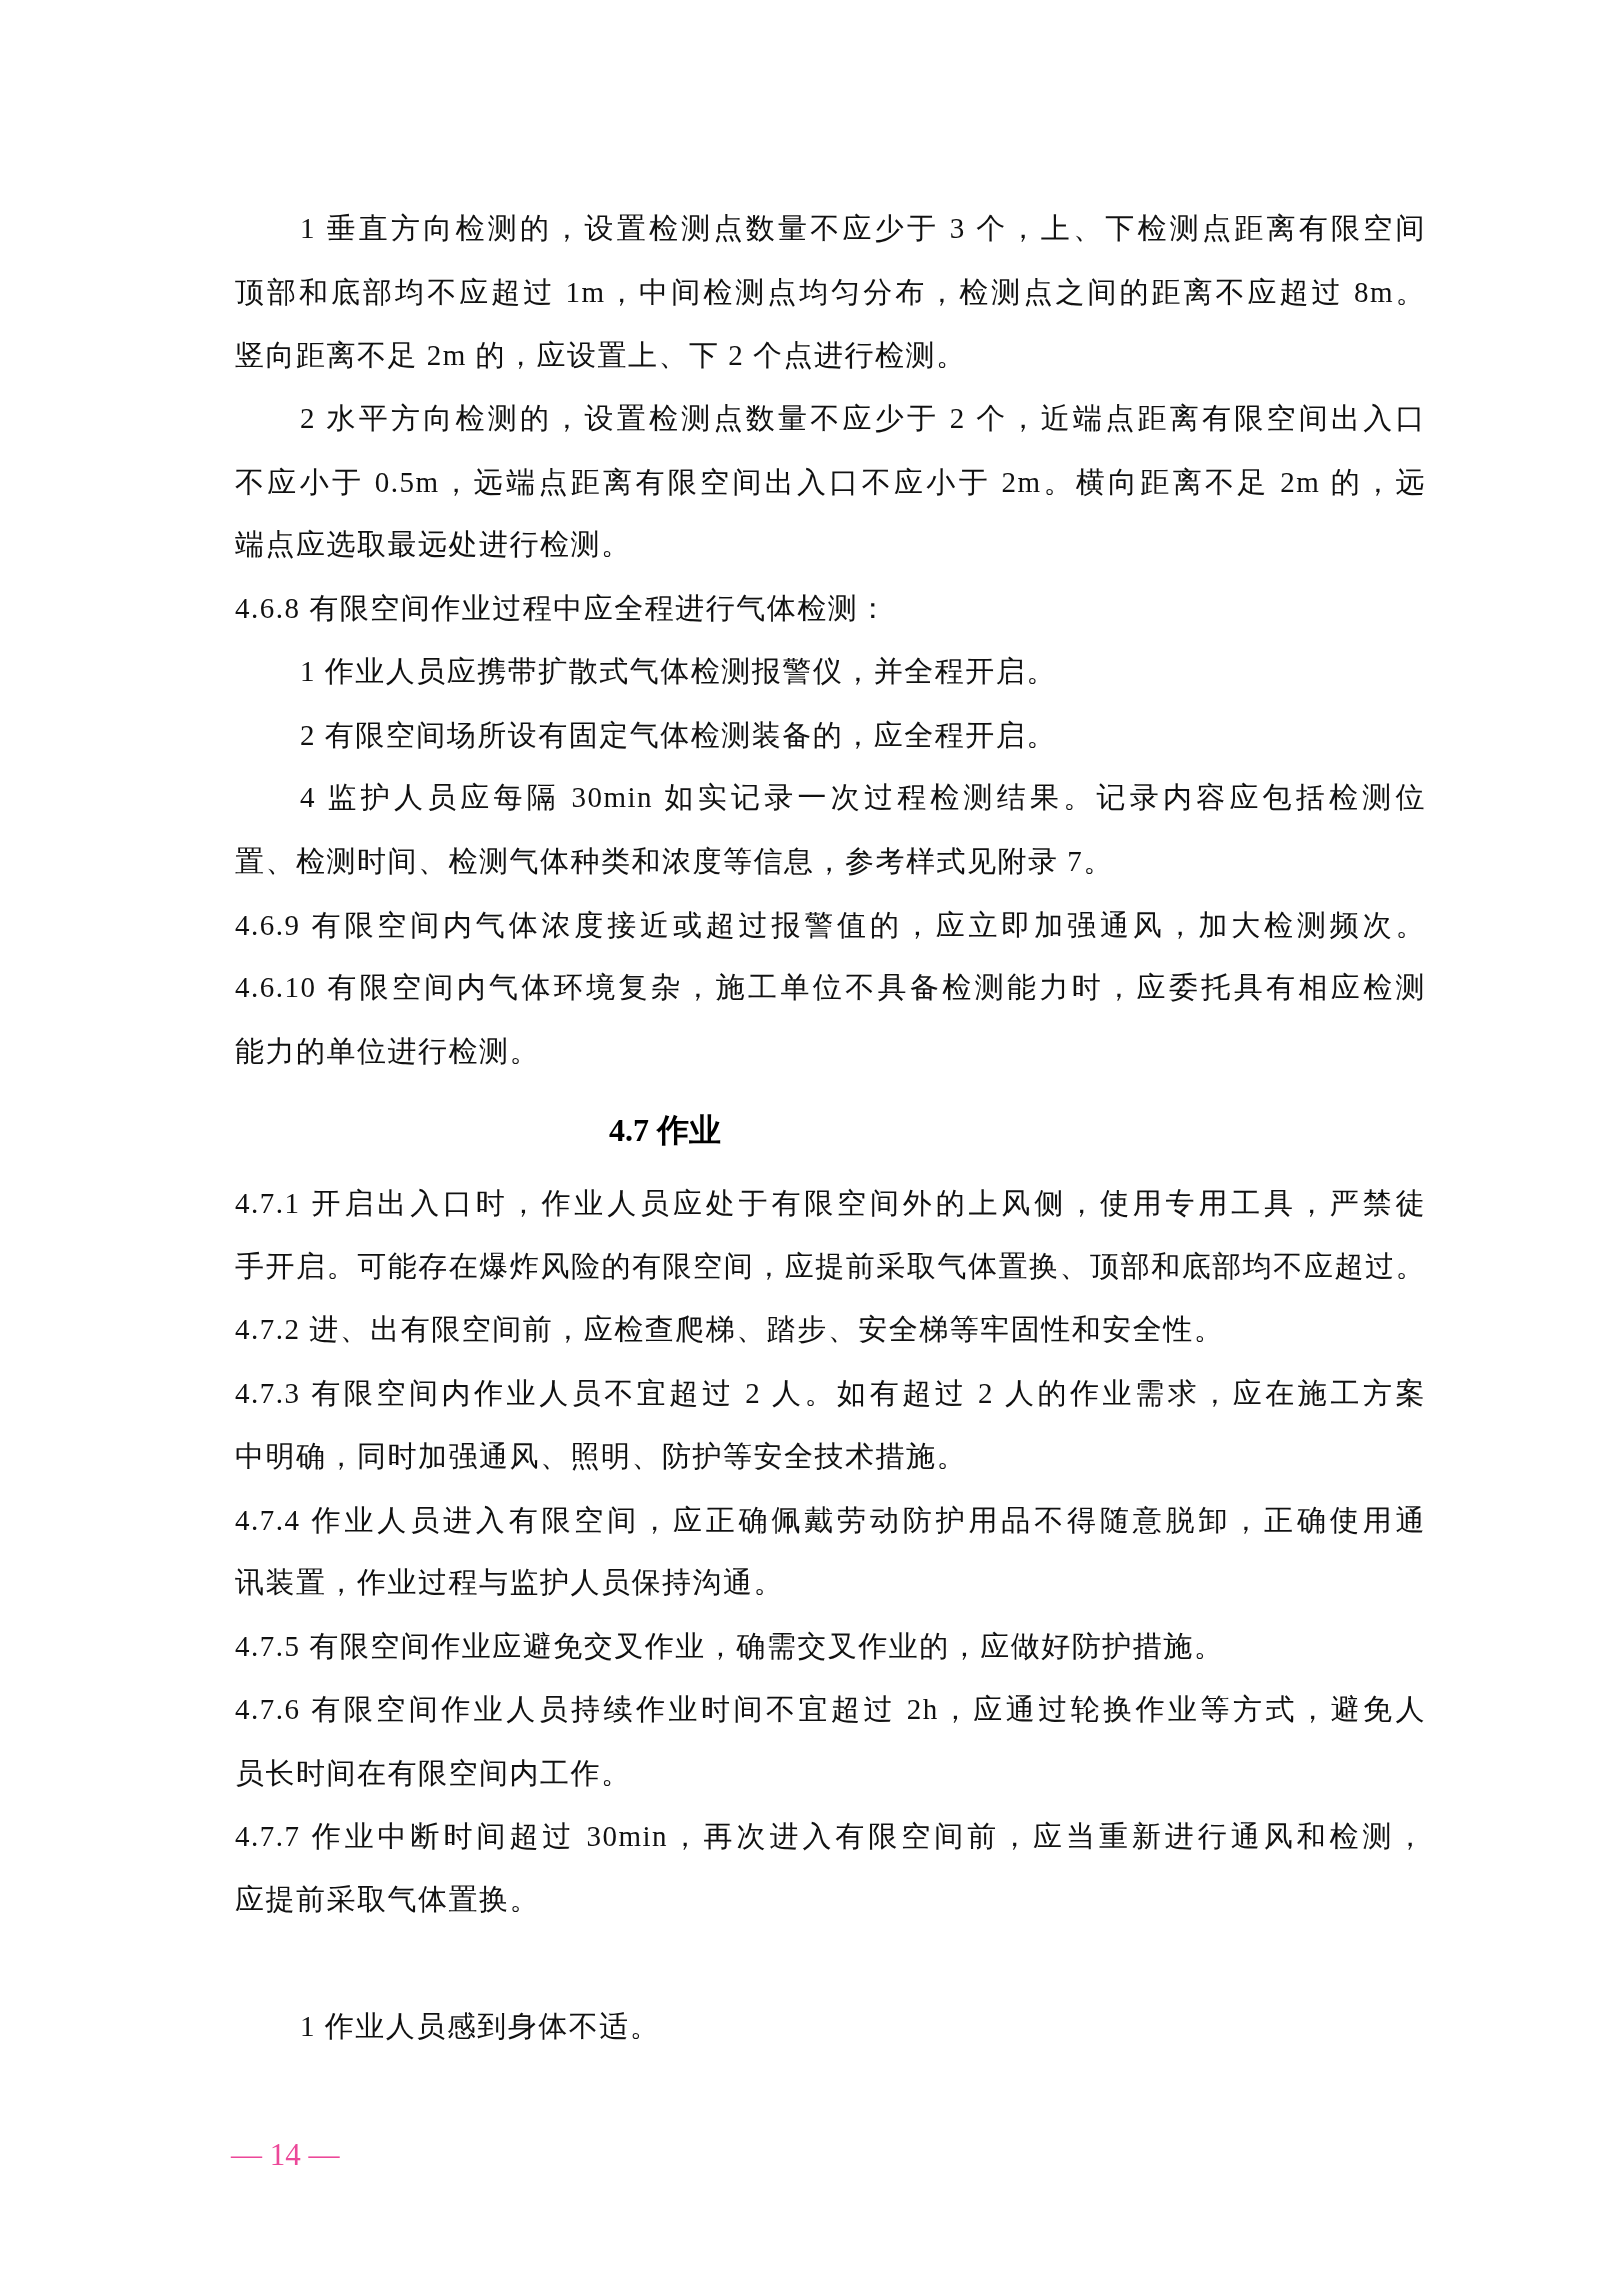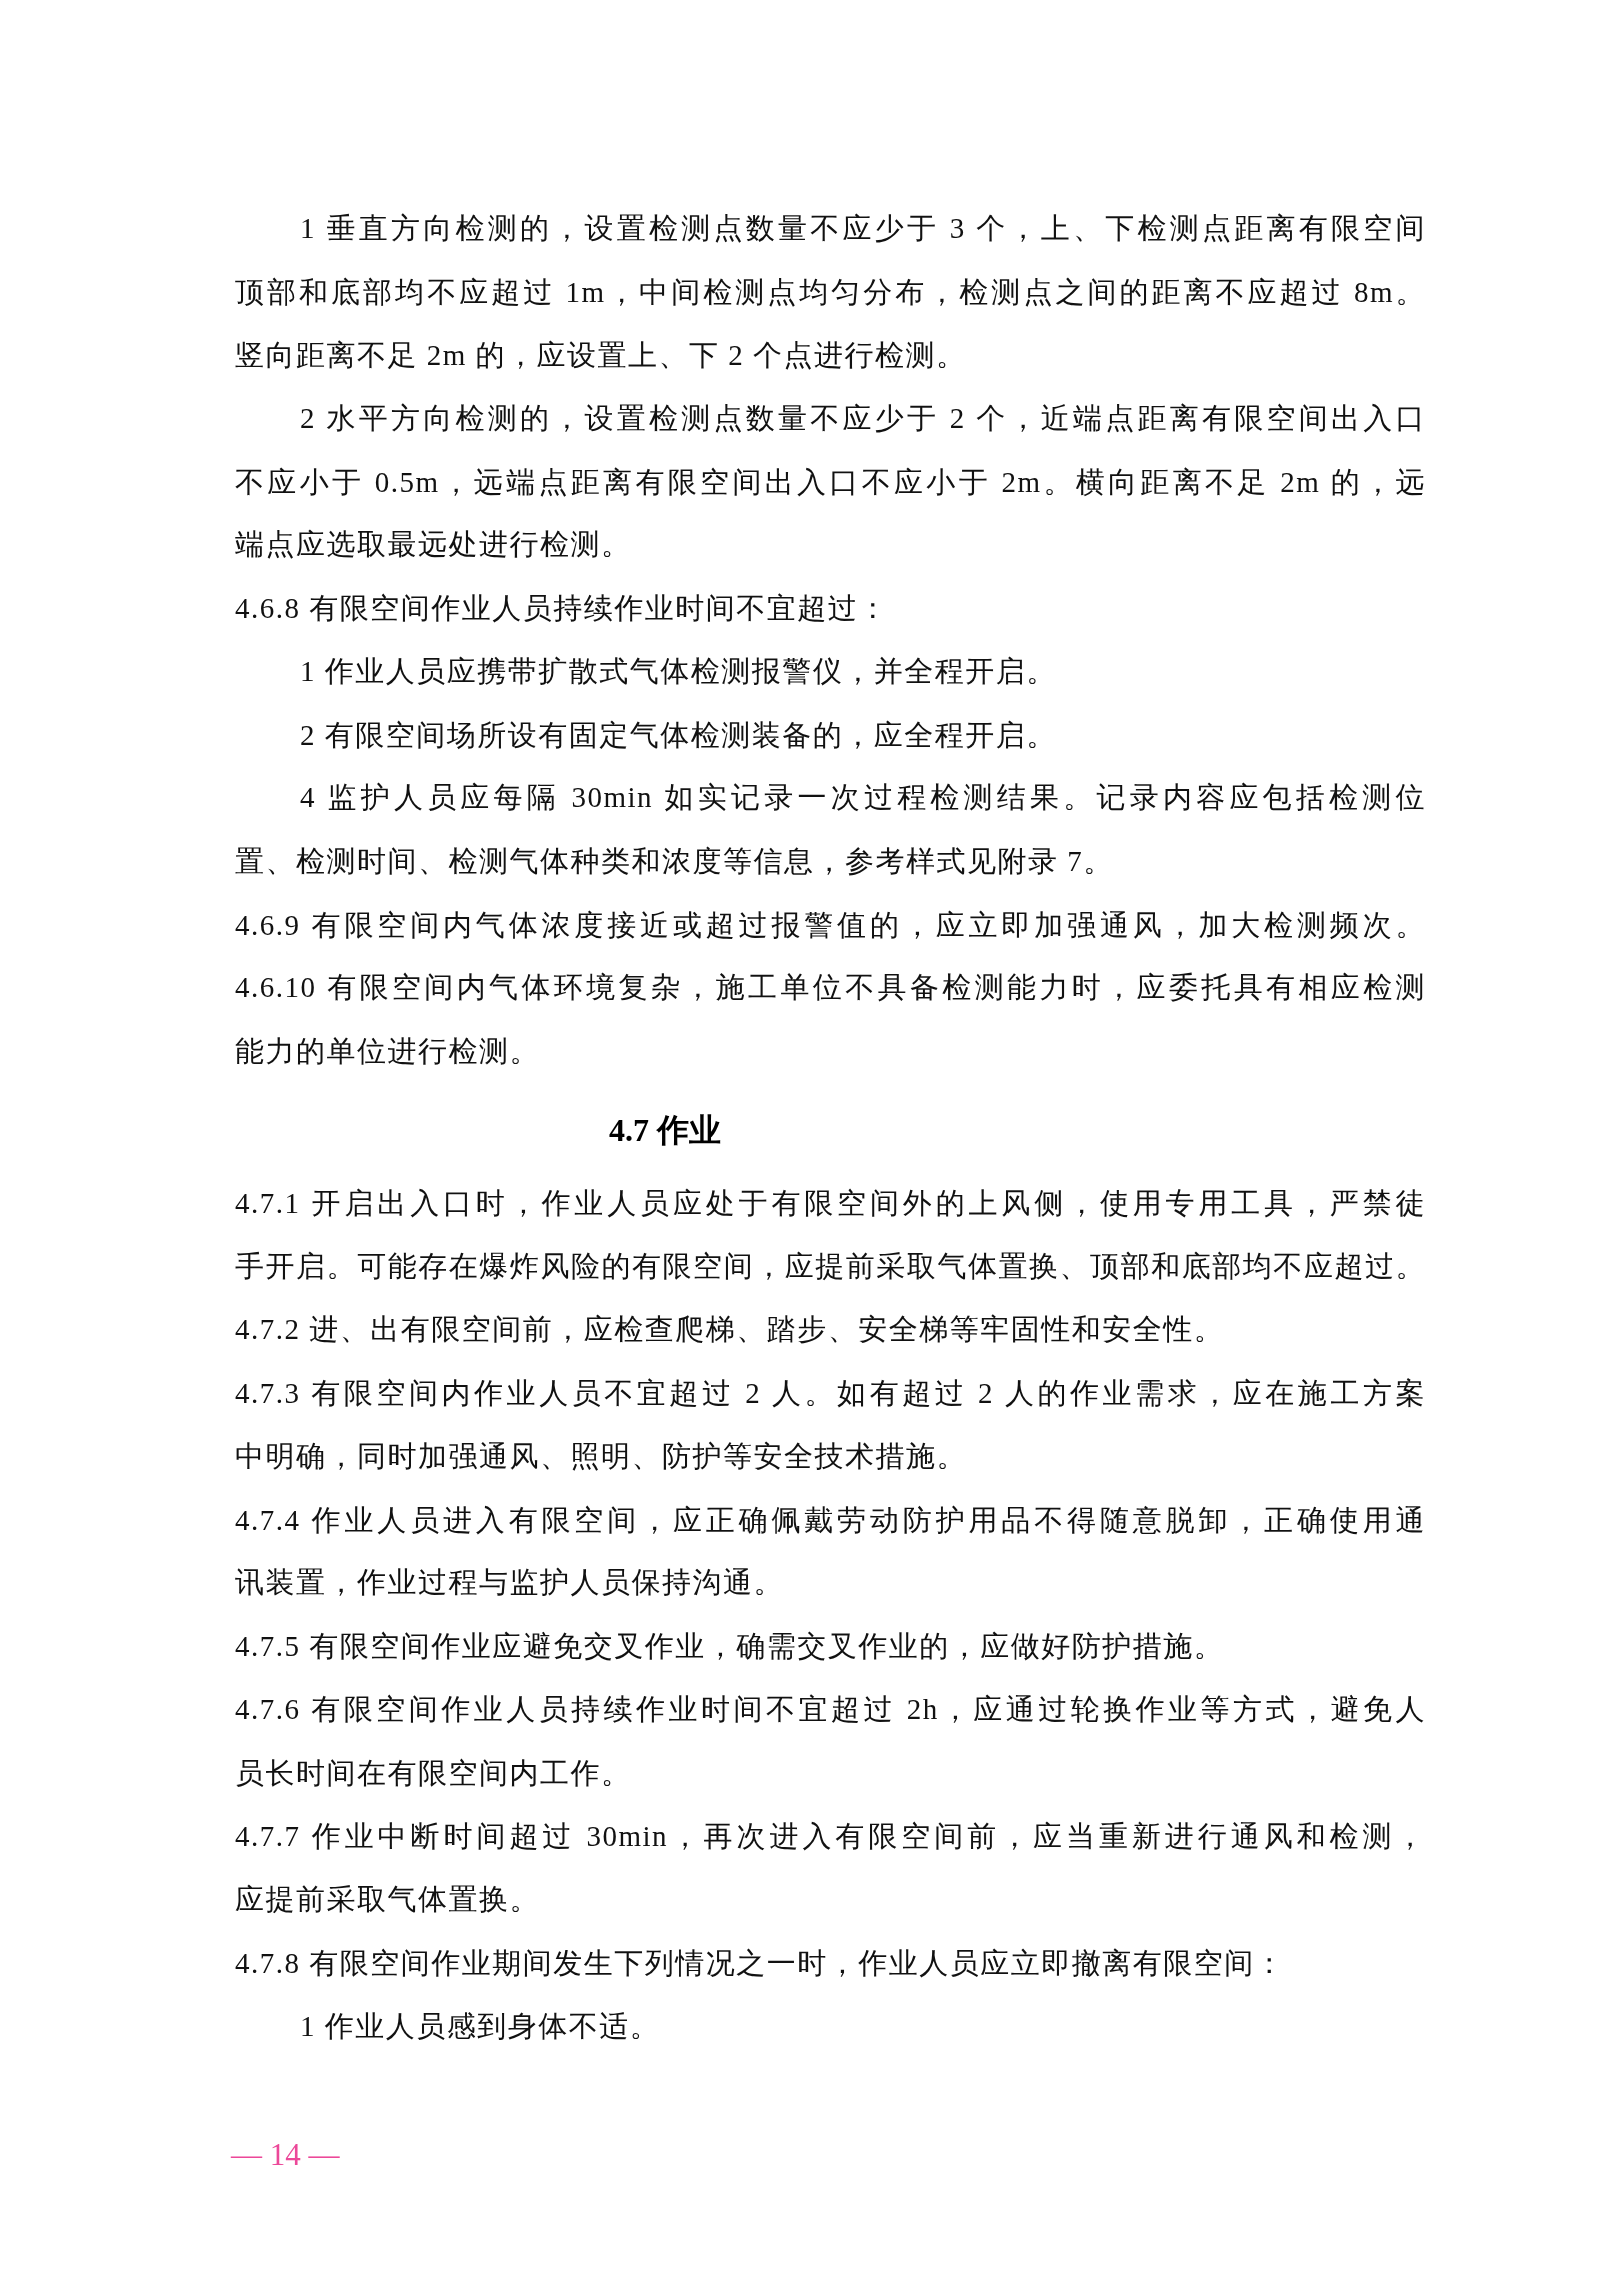--- a/index.html
+++ b/index.html
@@ -26,21 +26,21 @@
 <body>
 
 <div class="page">
 
   <div class="line indent full" style="top:207px">1 垂直方向检测的，设置检测点数量不应少于 3 个，上、下检测点距离有限空间</div>
   <div class="line full" style="top:271px">顶部和底部均不应超过 1m，中间检测点均匀分布，检测点之间的距离不应超过 8m。</div>
   <div class="line" style="top:334px">竖向距离不足 2m 的，应设置上、下 2 个点进行检测。</div>
   <div class="line indent full" style="top:397px">2 水平方向检测的，设置检测点数量不应少于 2 个，近端点距离有限空间出入口</div>
   <div class="line full" style="top:461px">不应小于 0.5m，远端点距离有限空间出入口不应小于 2m。横向距离不足 2m 的，远</div>
   <div class="line" style="top:523px">端点应选取最远处进行检测。</div>
-  <div class="line" style="top:587px">4.6.8 有限空间作业人员持续作业时间不宜超过：</div>
+  <div class="line" style="top:587px">4.6.8 有限空间作业过程中应全程进行气体检测：</div>
   <div class="line indent" style="top:650px">1 作业人员应携带扩散式气体检测报警仪，并全程开启。</div>
   <div class="line indent" style="top:714px">2 有限空间场所设有固定气体检测装备的，应全程开启。</div>
   <div class="line indent full" style="top:776px">4 监护人员应每隔 30min 如实记录一次过程检测结果。记录内容应包括检测位</div>
   <div class="line" style="top:840px">置、检测时间、检测气体种类和浓度等信息，参考样式见附录 7。</div>
   <div class="line full" style="top:904px">4.6.9 有限空间内气体浓度接近或超过报警值的，应立即加强通风，加大检测频次。</div>
   <div class="line full" style="top:966px">4.6.10 有限空间内气体环境复杂，施工单位不具备检测能力时，应委托具有相应检测</div>
   <div class="line" style="top:1030px">能力的单位进行检测。</div>
 
   <div class="heading">4.7 作业</div>
 
@@ -49,18 +49,17 @@
   <div class="line" style="top:1308px">4.7.2 进、出有限空间前，应检查爬梯、踏步、安全梯等牢固性和安全性。</div>
   <div class="line full" style="top:1372px">4.7.3 有限空间内作业人员不宜超过 2 人。如有超过 2 人的作业需求，应在施工方案</div>
   <div class="line" style="top:1435px">中明确，同时加强通风、照明、防护等安全技术措施。</div>
   <div class="line full" style="top:1499px">4.7.4 作业人员进入有限空间，应正确佩戴劳动防护用品不得随意脱卸，正确使用通</div>
   <div class="line" style="top:1561px">讯装置，作业过程与监护人员保持沟通。</div>
   <div class="line" style="top:1625px">4.7.5 有限空间作业应避免交叉作业，确需交叉作业的，应做好防护措施。</div>
   <div class="line full" style="top:1688px">4.7.6 有限空间作业人员持续作业时间不宜超过 2h，应通过轮换作业等方式，避免人</div>
   <div class="line" style="top:1752px">员长时间在有限空间内工作。</div>
   <div class="line full" style="top:1815px">4.7.7 作业中断时间超过 30min，再次进入有限空间前，应当重新进行通风和检测，</div>
   <div class="line" style="top:1878px">应提前采取气体置换。</div>
-  <div class="line" style="top:1942px">4.7.8 有限空间作业期间发生下列情况之一时，作业人员应立即撤离有限空间：</div>
   <div class="line indent" style="top:2005px">1 作业人员感到身体不适。</div>
 
   <div class="page-num">— 14 —</div>
 </div>
 
 
 </body></html>

